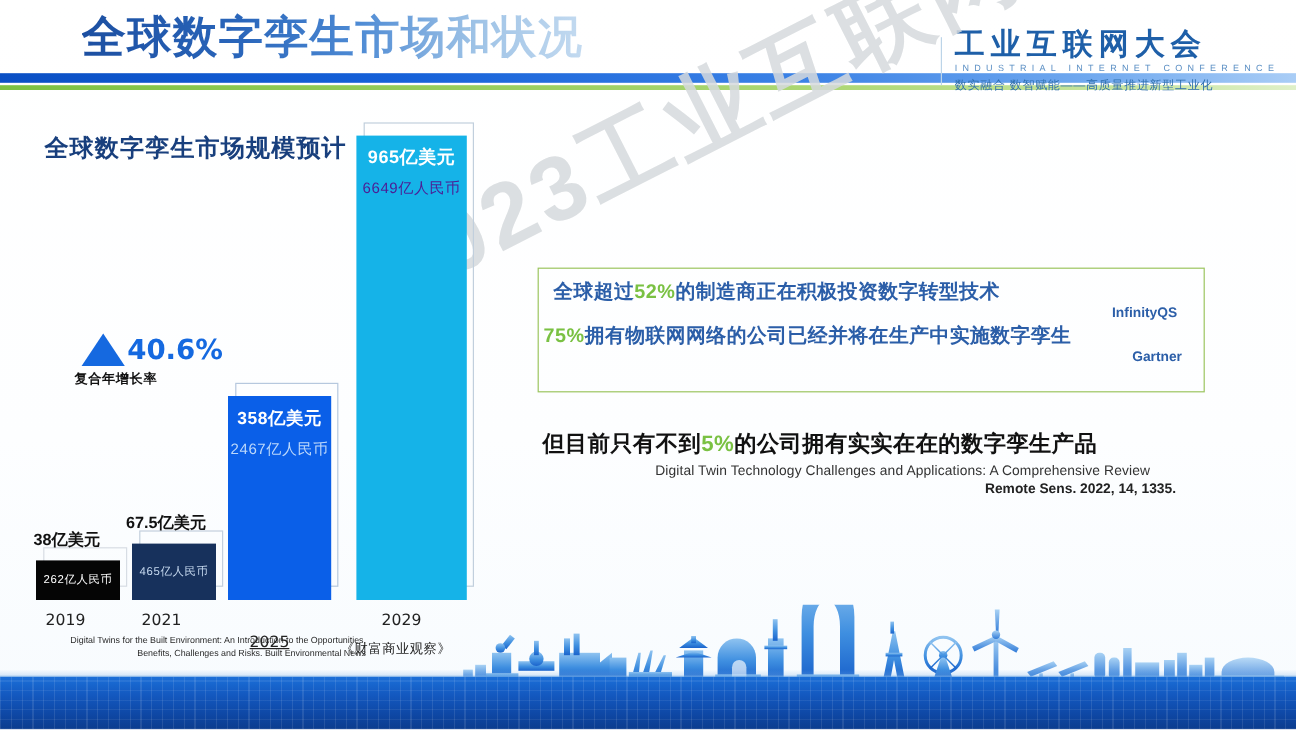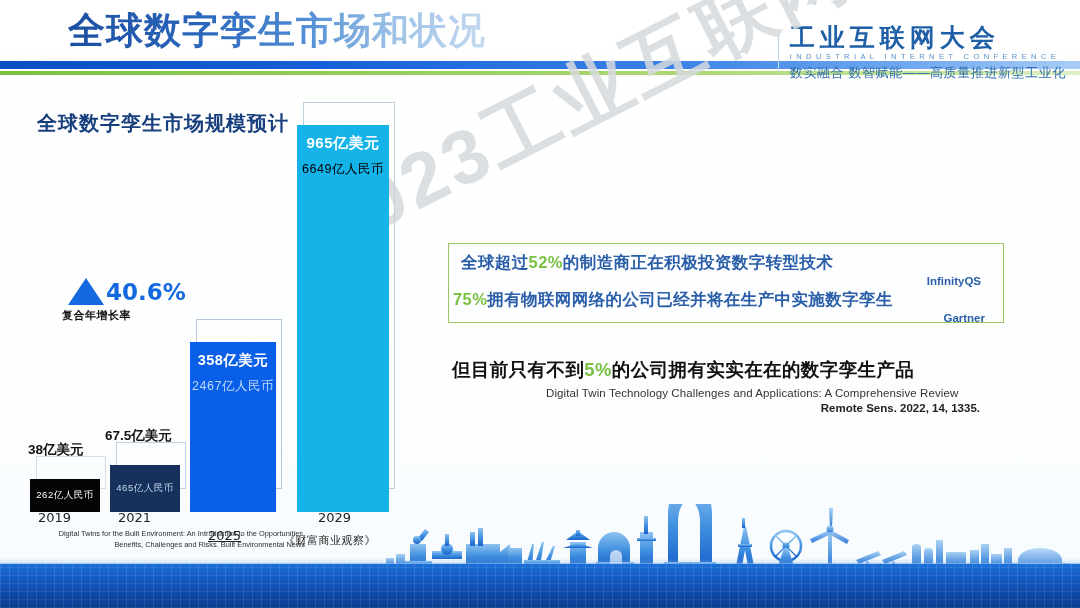--- a/index.html
+++ b/index.html
@@ -44,21 +44,21 @@
   .logo-date { font-size: 6px; color: #6aa845; letter-spacing: .3px; margin-top: 4px; white-space: nowrap; }
   .logo-div { width: 1px; height: 40px; background: #bcd4e8; }
   .logo-right { padding-left: 11px; }
   .logo-cn {
     font-size: 25px; font-weight: 700; color: #1e5fa8; letter-spacing: 5px; line-height: 1.05;
   }
   .logo-en {
     font-size: 7.5px; color: #5b8fc4; letter-spacing: 4.4px; margin-top: 2px; white-space: nowrap;
   }
   .logo-slogan {
-    font-size: 13px; color: #2f6fae; letter-spacing: .6px; margin-top: 3px; white-space: nowrap;
+    font-size: 10px; color: #2f6fae; letter-spacing: .6px; margin-top: 3px; white-space: nowrap;
   }
 
   
   .watermark {
     position: absolute; left: 300px; top: 185px;
     font-size: 76px; font-weight: 700; color: #d6dadd;
     transform: rotate(-27deg); transform-origin: left top;
     white-space: nowrap; letter-spacing: 4px;
     opacity: .85; pointer-events: none; user-select: none;
   }
@@ -69,21 +69,21 @@
     font-size: 20px; font-weight: 700; color: #183f7d; letter-spacing: 1px;
   }
   .bar-wrap { position: absolute; left: 0; top: 0; width: 430px; height: 560px; }
 
   .bar { position: absolute; }
   .bar .frame {
     position: absolute; left: 6px; top: -11px; width: 100%; height: 100%;
     border: 1.2px solid #b9c7d6; background: transparent; z-index: 0;
   }
   .bar .body {
-    position: absolute; left: 0; top: 12px; width: 100%; height: 100%; z-index: 1;
+    position: absolute; left: 0; top: 0; width: 100%; height: 100%; z-index: 1;
     display: flex; flex-direction: column; align-items: center; padding-top: 9px;
   }
   .bar .v-usd {
     font-size: 15px; font-weight: 700; color: #ffffff; letter-spacing: .5px;
   }
   .bar .v-cny {
     font-size: 12.5px; color: #dbeffb; letter-spacing: .5px; margin-top: 8px;
   }
   .bar .out-usd {
     position: absolute; font-size: 13.5px; font-weight: 700; color: #111; white-space: nowrap;
@@ -106,21 +106,21 @@
 
   #bar-2025 { left: 190px; top: 330px; width: 86px; height: 170px; }
   #bar-2025 .body { background: #0a5fe8; }
   #bar-2025 .body .v-usd { font-size: 14.5px; }
   #bar-2025 .body .v-cny { color: #bcd8fb; }
   #bar-2025 .frame { border-color: #b6c8de; }
 
   #bar-2029 { left: 297px; top: 113px; width: 92px; height: 387px; }
   #bar-2029 .body { background: #15b3e8; }
   #bar-2029 .body .v-usd { font-size: 15px; }
-  #bar-2029 .body .v-cny { color: #000000; }
+  #bar-2029 .body .v-cny { color: #4c1d95; }
   #bar-2029 .frame { border-color: #c1cfdd; }
 
   .cagr { position: absolute; left: 68px; top: 278px; display: flex; align-items: center; }
   .tri {
     width: 0; height: 0;
     border-left: 18px solid transparent; border-right: 18px solid transparent;
     border-bottom: 27px solid #1569e0;
   }
   .cagr-pct {
     font-size: 23px; font-weight: 700; color: #1569e0; margin-left: 2px;
@@ -135,21 +135,21 @@
     position: absolute; left: 55px; top: 528px; width: 250px;
     font-size: 7.4px; color: #2b2b2b; line-height: 1.55; text-align: right;
   }
   .foot-cn {
     position: absolute; left: 284px; top: 533px;
     font-size: 11px; color: #222; letter-spacing: .5px;
   }
 
   
   .greenbox {
-    position: absolute; left: 448px; top: 243px; width: 556px; height: 80px;
+    position: absolute; left: 448px; top: 223px; width: 556px; height: 104px;
     border: 1.2px solid #9cc55f; background: transparent;
   }
   .gb-line { position: absolute; white-space: nowrap; }
   .gb-l1 { left: 12px; top: 8px; font-size: 16.5px; font-weight: 700; color: #2b5ea8; letter-spacing: .4px; }
   .gb-l2 { right: 22px; top: 31px; font-size: 11.5px; font-weight: 700; color: #2b5ea8; }
   .gb-l3 { left: 4px; top: 45px; font-size: 16.5px; font-weight: 700; color: #2b5ea8; letter-spacing: .4px; }
   .gb-l4 { right: 18px; top: 68px; font-size: 11.5px; font-weight: 700; color: #2b5ea8; }
   .pct-green { color: #7ac143; }
 
   .claim {

